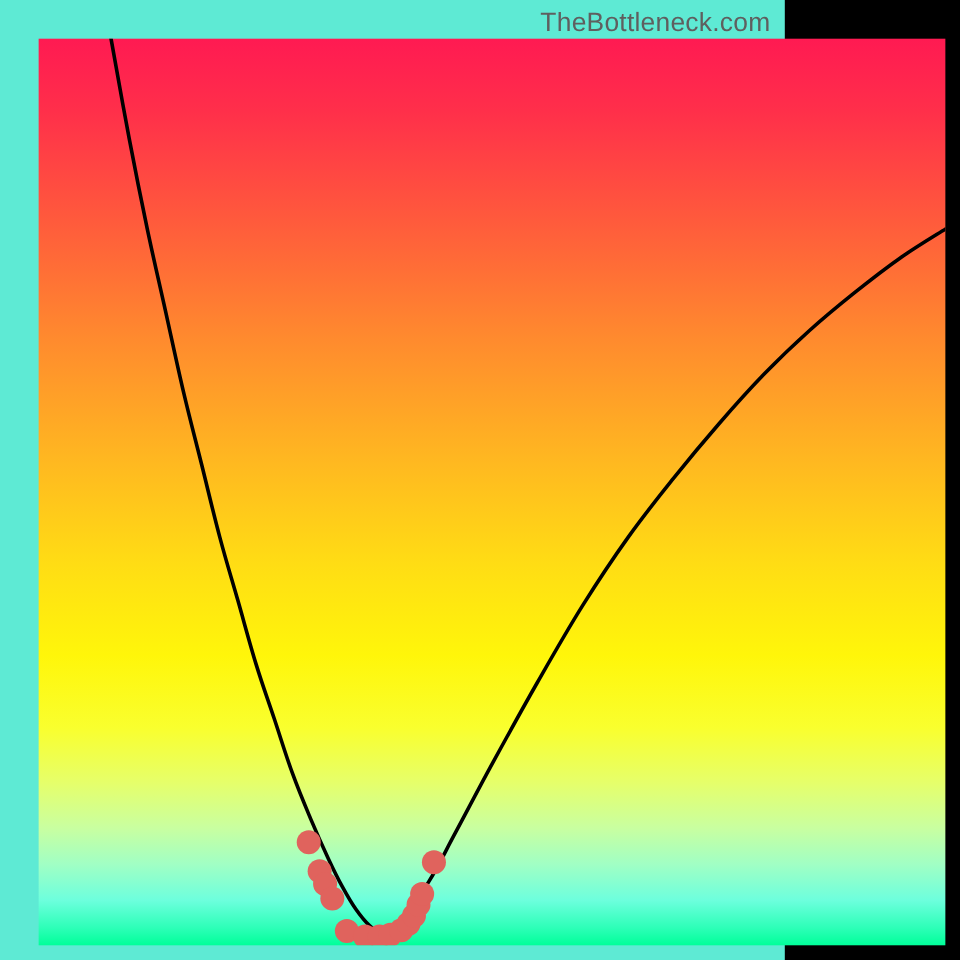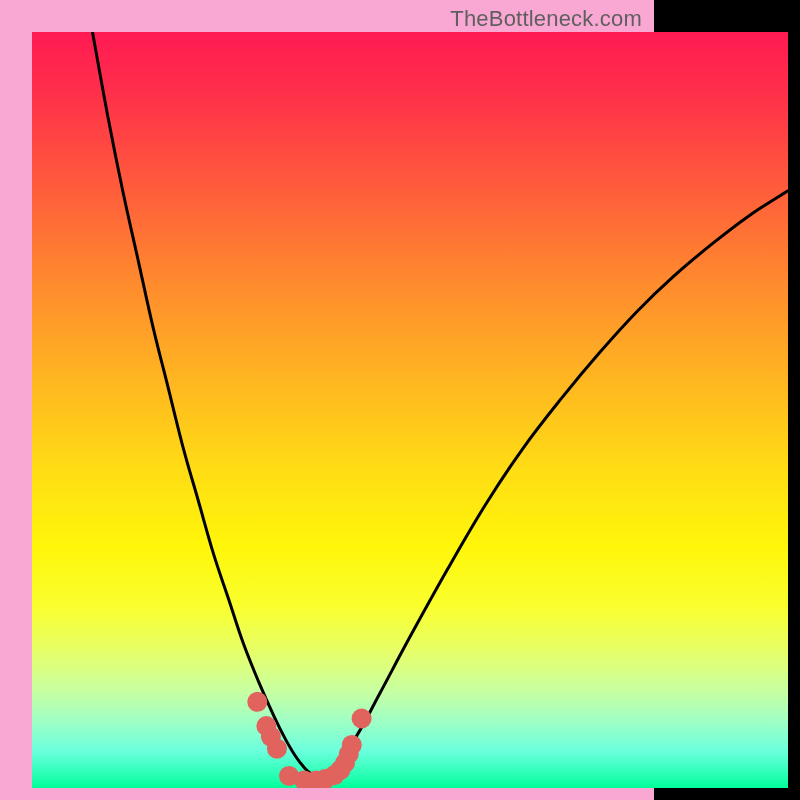--- a/index.html
+++ b/index.html
@@ -10,21 +10,21 @@
     background: #000;
     overflow: hidden;
     font-family: Arial, Helvetica, sans-serif;
   }
   .chart-frame {
     position: absolute;
     left: 0;
     top: 0;
     width: 654px;
     height: 800px;
-    background: #f9a8d4;
+    background: #5eead4;
   }
   .plot-area {
     position: absolute;
     left: 32px;
     top: 32px;
     width: 756px;
     height: 756px;
     overflow: hidden;
   }
   .gradient-bg {

